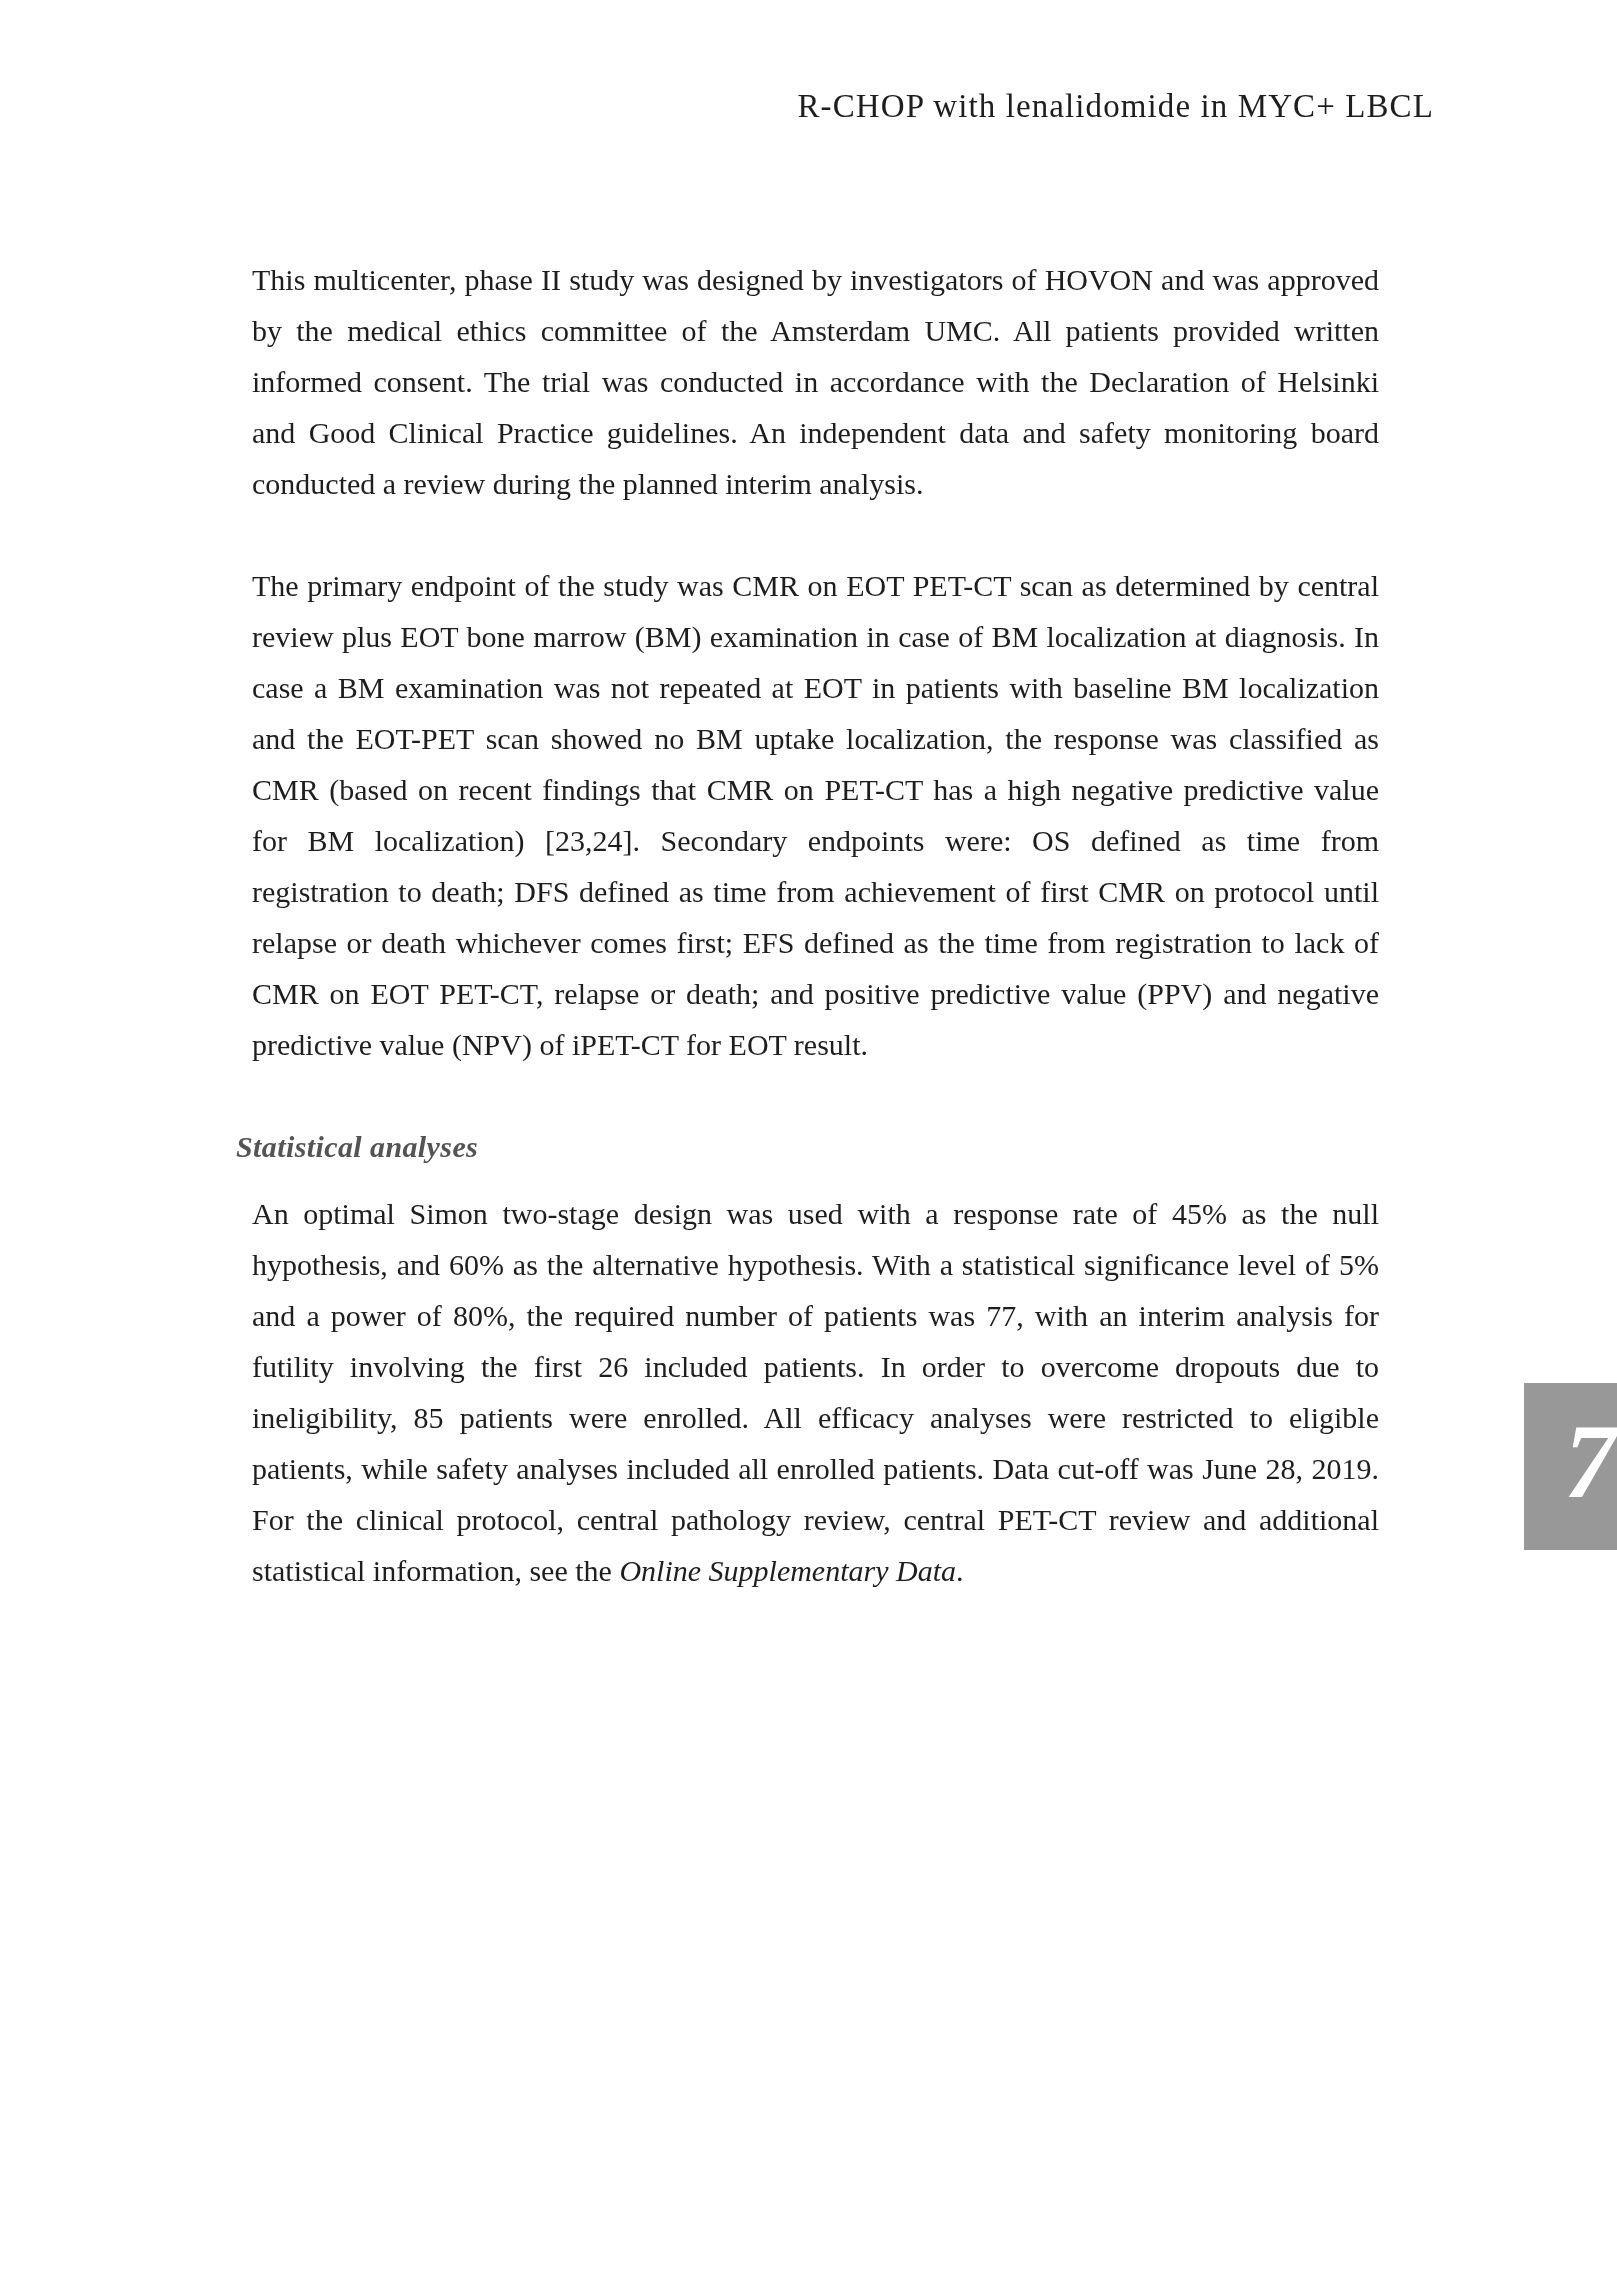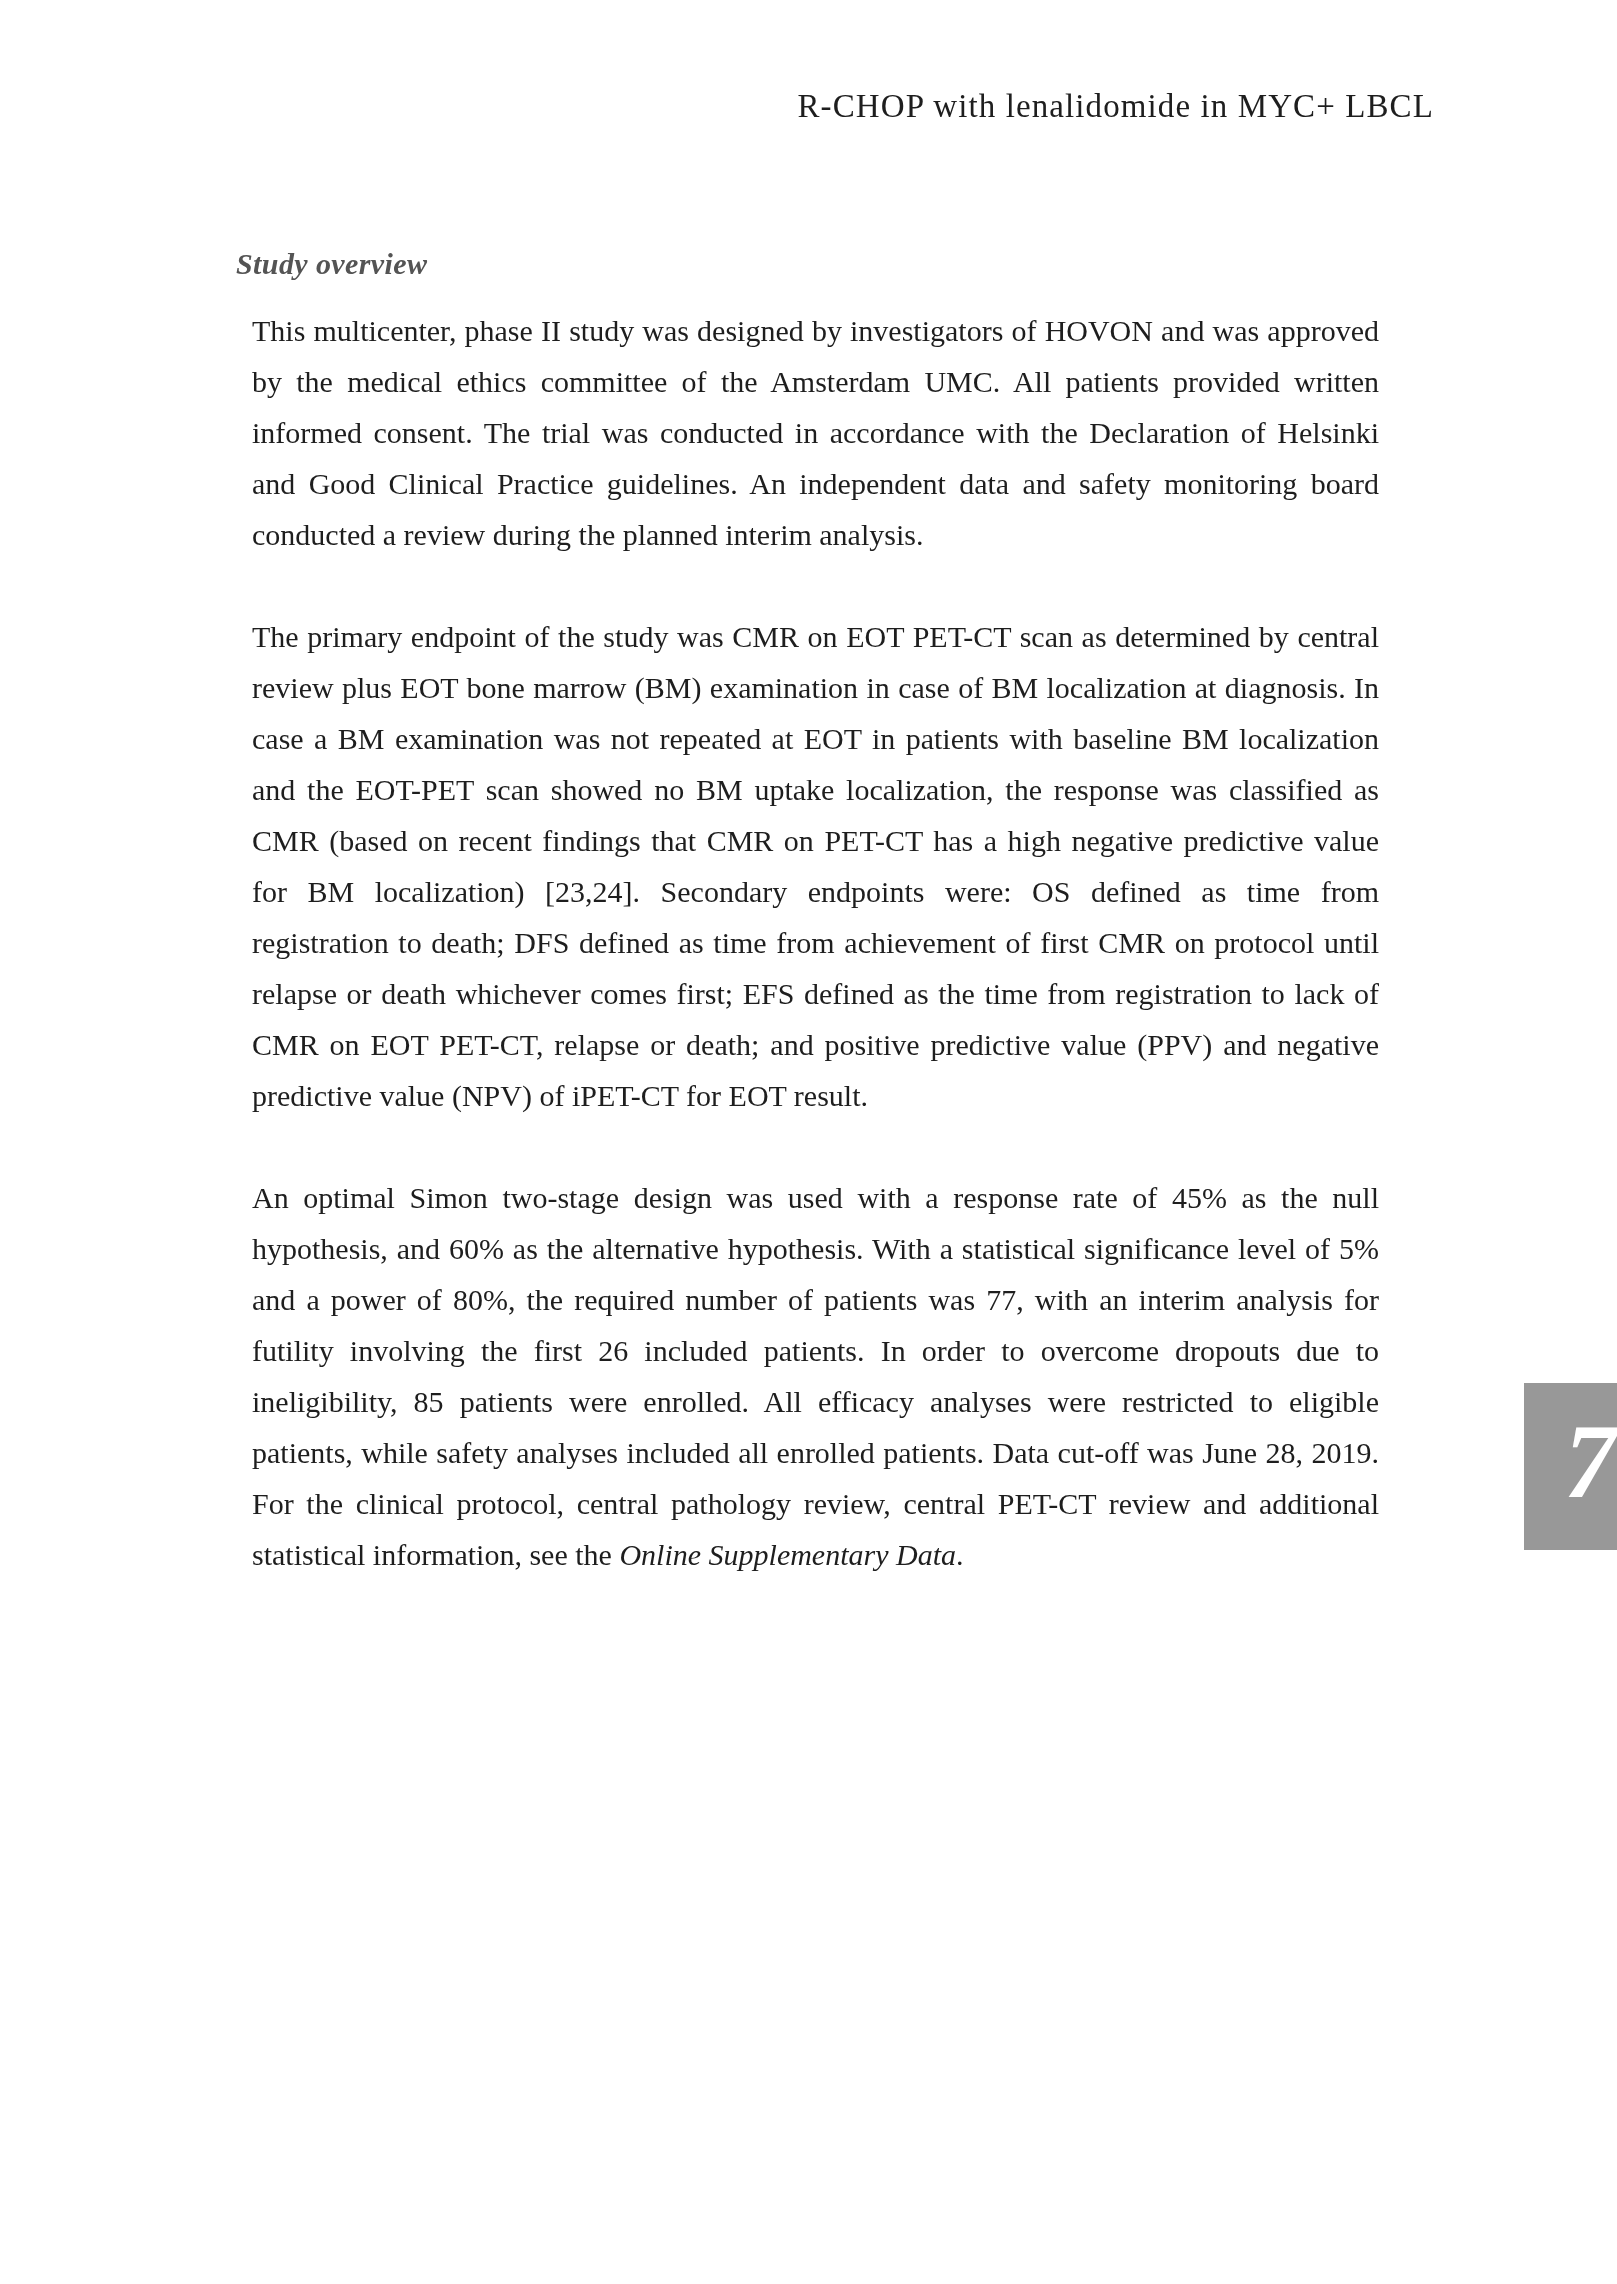--- a/index.html
+++ b/index.html
@@ -84,29 +84,29 @@
 </head>
 <body>
 
 <div class="page">
 
   <div class="running-header">R-CHOP with lenalidomide in MYC+ LBCL</div>
 
   <main class="content">
 
     <section class="doc-section">
-      <h2 class="sec-heading">Study overview</h2>
       <p class="body-para">This multicenter, phase II study was designed by investigators of HOVON and was approved by the medical ethics committee of the Amsterdam UMC. All patients provided written informed consent. The trial was conducted in accordance with the Declaration of Helsinki and Good Clinical Practice guidelines. An independent data and safety monitoring board conducted a review during the planned interim analysis.</p>
     </section>
 
     <section class="doc-section">
       <p class="body-para">The primary endpoint of the study was CMR on EOT PET-CT scan as determined by central review plus EOT bone marrow (BM) examination in case of BM localization at diagnosis. In case a BM examination was not repeated at EOT in patients with baseline BM localization and the EOT-PET scan showed no BM uptake localization, the response was classified as CMR (based on recent findings that CMR on PET-CT has a high negative predictive value for BM localization) [23,24]. Secondary endpoints were: OS defined as time from registration to death; DFS defined as time from achievement of first CMR on protocol until relapse or death whichever comes first; EFS defined as the time from registration to lack of CMR on EOT PET-CT, relapse or death; and positive predictive value (PPV) and negative predictive value (NPV) of iPET-CT for EOT result.</p>
     </section>
 
     <section class="doc-section">
+      <h2 class="sec-heading">Statistical analyses</h2>
       <p class="body-para"><span>An optimal Simon two-stage design was used with a response rate of 45% as the null hypothesis, and 60% as the alternative hypothesis. With a statistical significance level of 5% and a power of 80%, the required number of patients was 77, with an interim analysis for futility involving the first 26 included patients. In order to overcome dropouts due to ineligibility, 85 patients were enrolled. All efficacy analyses were restricted to eligible patients, while safety analyses included all enrolled patients. Data cut-off was June 28, 2019. For the clinical protocol, central pathology review, central PET-CT review and additional statistical information, see the </span><em class="italic-run">Online Supplementary Data</em><span>.</span></p>
     </section>
 
   </main>
 
   <div class="chapter-tab">
     <span class="chapter-number">7</span>
   </div>
 
   <div class="page-number">183</div>

